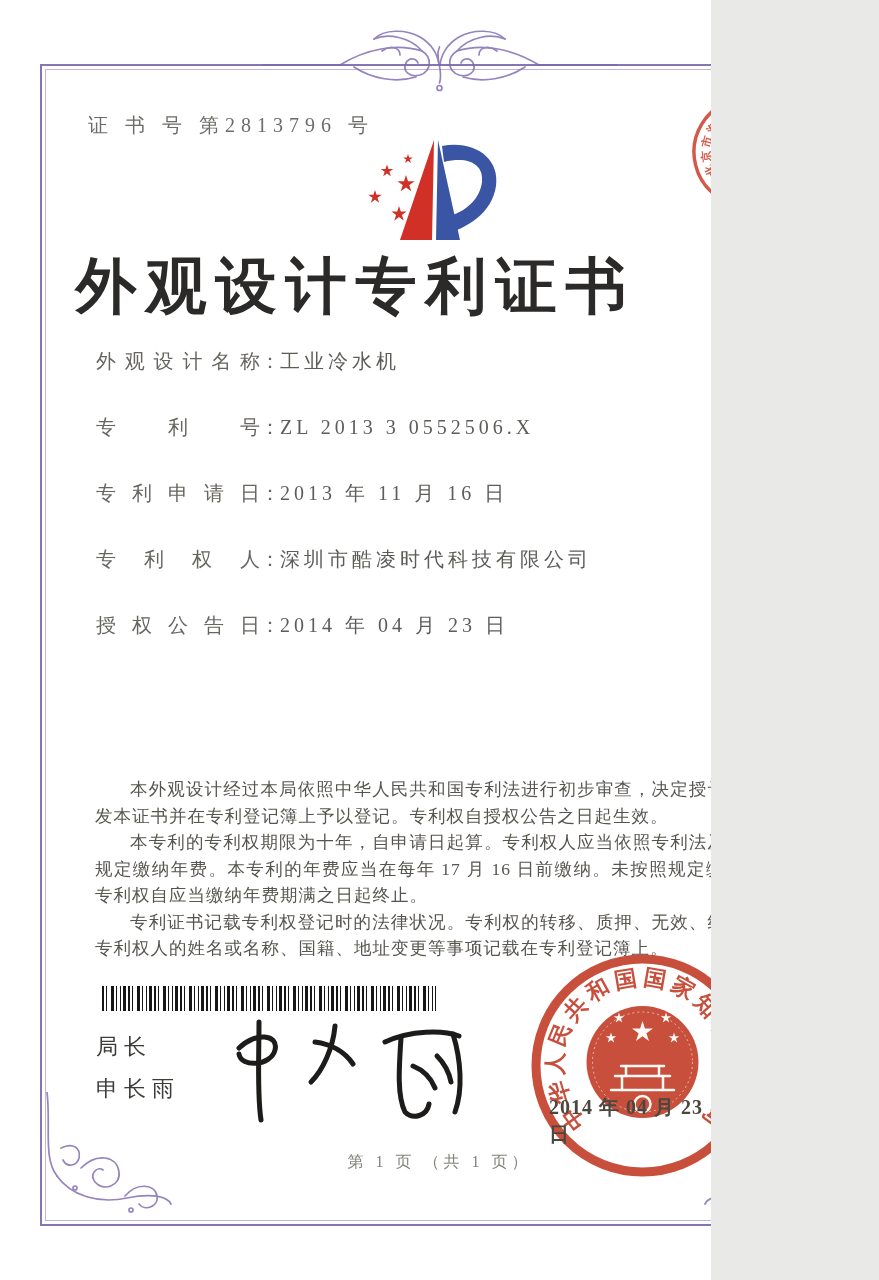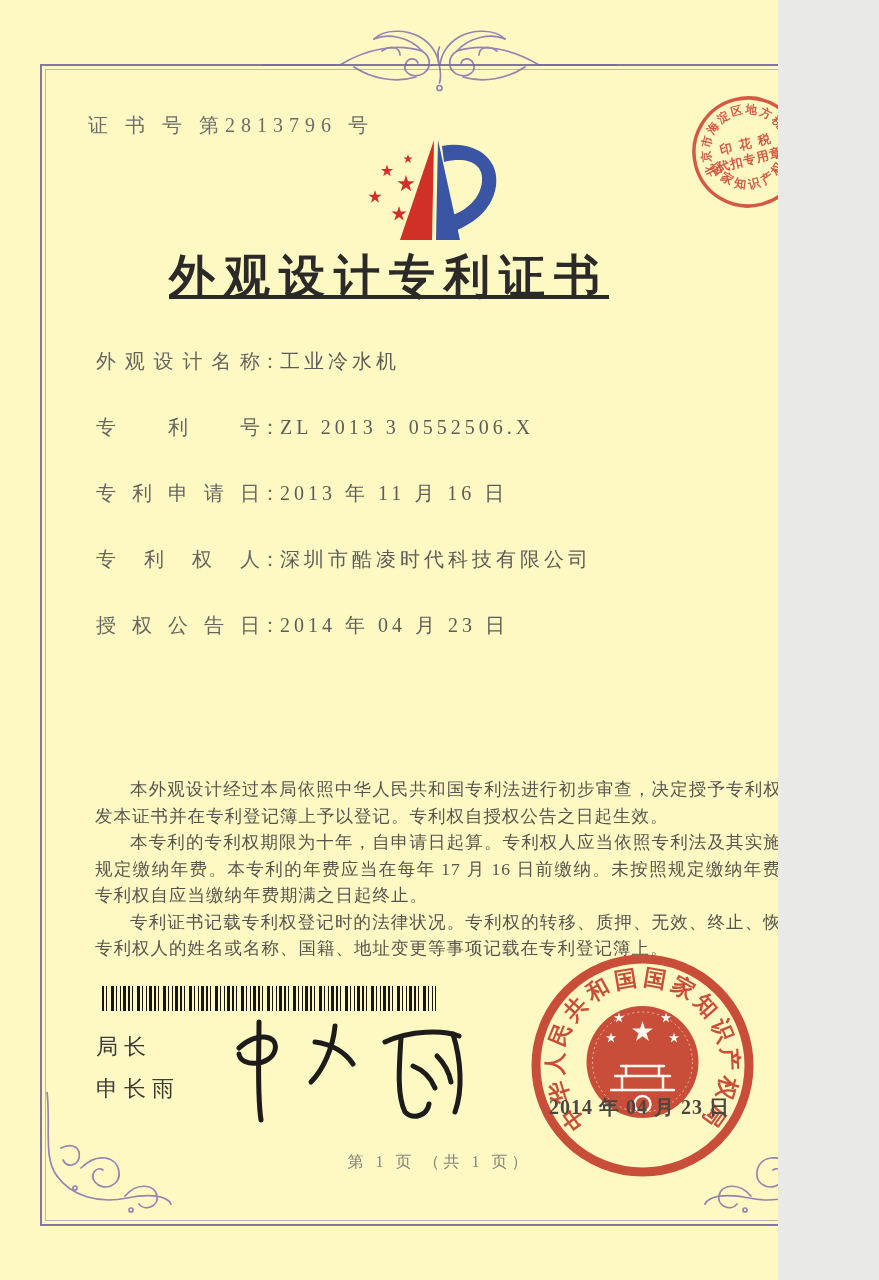--- a/index.html
+++ b/index.html
@@ -1,30 +1,30 @@
 <!DOCTYPE html>
 <html><head>
 <meta charset="utf-8">
 <style>
   html,body{margin:0;padding:0;background:#e9e9e7;}
-  .page{position:relative;width:778px;height:1280px;background:#fef9c3;overflow:hidden;
+  .page{position:relative;width:711px;height:1280px;background:#ffffff;overflow:hidden;
         font-family:"Liberation Serif","DejaVu Serif",serif;}
 
   
   .frame{position:absolute;left:40px;top:64px;width:795px;height:1158px;
          border:2px solid rgba(103,84,157,.8);}
   .frame-inner{position:absolute;inset:3px;border:1px solid rgba(140,120,184,.55);}
   .ornament{position:absolute;pointer-events:none;}
   .orn-stroke{stroke:#7b66ad;fill:none;stroke-width:1.7;stroke-linecap:round;opacity:.8;}
 
   
   .cert-no{position:absolute;left:88px;top:112px;font-size:20px;letter-spacing:6px;color:#6e6c68;}
   .logo{position:absolute;left:350px;top:122px;}
   .title{position:absolute;left:0;top:246px;width:100%;text-align:center;
-         font-size:46px;font-weight:bold;letter-spacing:9px;color:#2b2a28;text-decoration:underline;}
+         font-size:61px;font-weight:bold;letter-spacing:9px;color:#2b2a28;}
 
   
   .fields{position:absolute;left:96px;top:348px;}
   .frow{height:66px;font-size:20px;color:#5e5c58;white-space:nowrap;}
   .flabel{display:inline-block;width:164px;text-align:justify;text-align-last:justify;color:#676560;}
   .fsep{color:#676560;}
   .fvalue{letter-spacing:4px;color:#5e5c58;}
 
   
   .paras{position:absolute;left:95px;top:776px;width:724px;font-size:17.5px;

